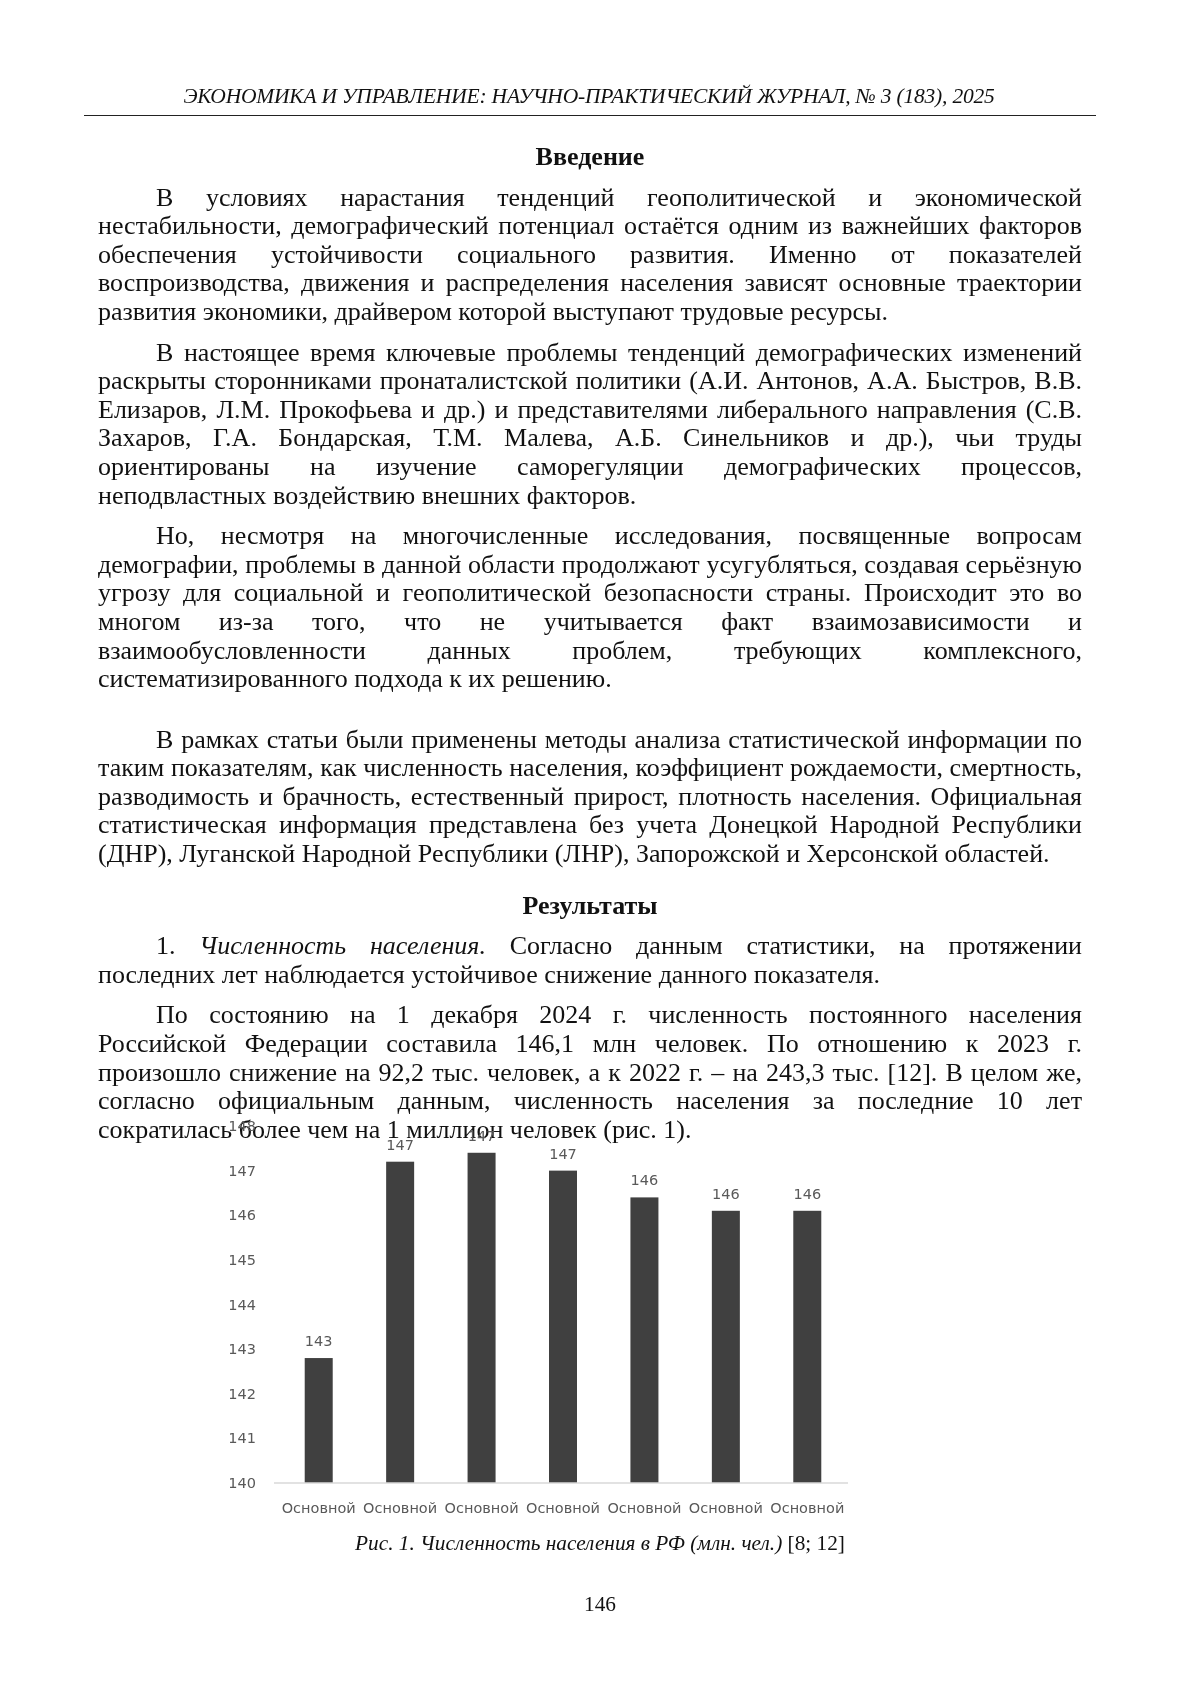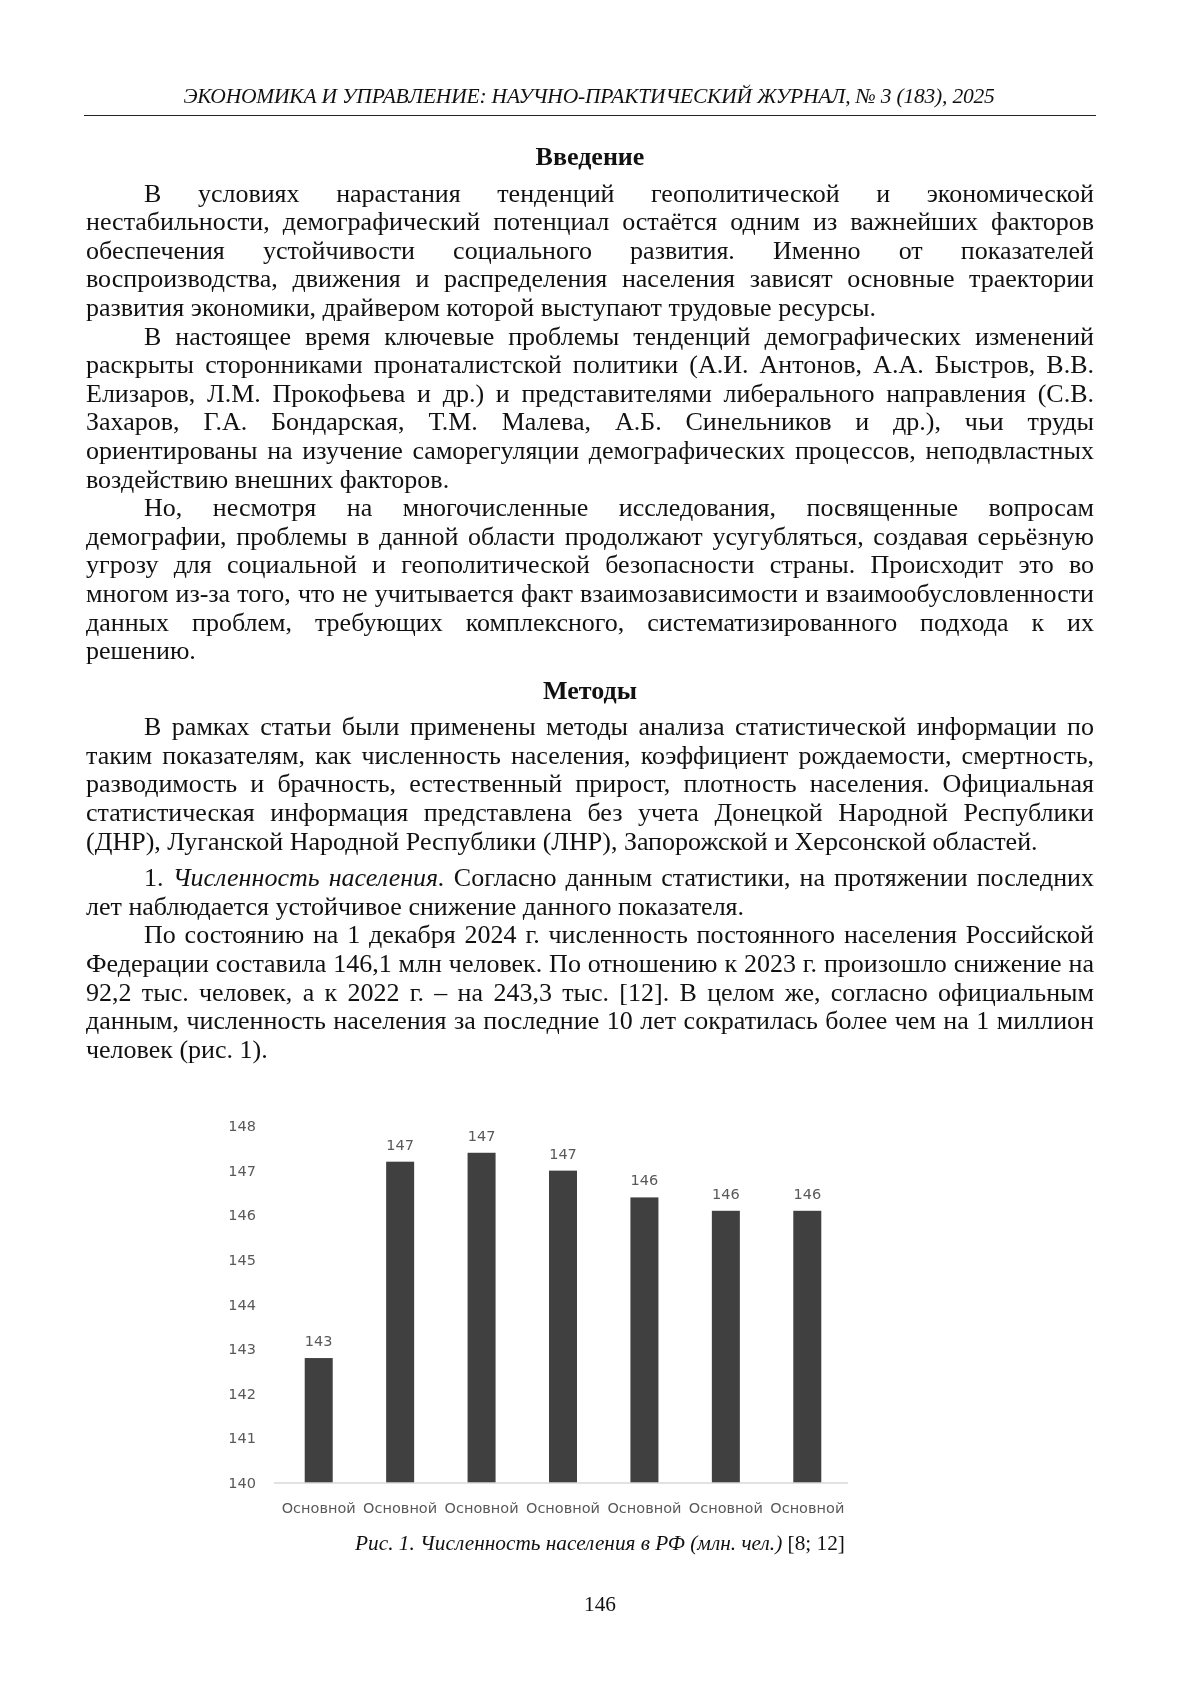--- a/index.html
+++ b/index.html
@@ -1,21 +1,21 @@
 <!DOCTYPE html>
 <html><head>
 <meta charset="utf-8">
 <style>
   html, body { margin: 0; padding: 0; background: #ffffff; }
   body { width: 1200px; height: 1698px; position: relative; font-family: "Liberation Serif", serif; color: #111; }
   .header { position: absolute; left: 84px; top: 84px; width: 1010px; text-align: center; font-style: italic; font-size: 21.5px; letter-spacing: -0.2px; }
   .header-rule { position: absolute; left: 84px; top: 115px; width: 1012px; height: 0; border-top: 1.6px solid #222; }
   .content { position: absolute; left: 86px; top: 140px; width: 1008px; font-size: 26px; line-height: 28.6px; }
   .h { text-align: center; font-weight: bold; margin: 3px 0 8px 0; }
-  .p { text-align: justify; text-indent: 58px; margin: 0; hyphens: manual; }
+  .p { text-align: justify; text-indent: 58px; margin: 12px; hyphens: manual; }
   .sec-gap { height: 8px; }
   .figure { position: absolute; left: 230px; top: 1110px; width: 720px; height: 420px; }
   .figure svg { display: block; }
   .caption { position: absolute; left: 0; width: 1200px; top: 1531px; text-align: center; font-size: 21.3px; }
   .caption .it { font-style: italic; }
   .page-num { position: absolute; left: 0; width: 1200px; top: 1592px; text-align: center; font-size: 21.3px; }
   .tick, .dlabel, .cat { font-family: "DejaVu Sans", sans-serif; fill: #595959; }
   .tick { font-size: 14.5px; }
   .dlabel { font-size: 14.5px; }
   .cat { font-size: 14.5px; }
@@ -25,23 +25,23 @@
 
 <div class="header">ЭКОНОМИКА И УПРАВЛЕНИЕ: НАУЧНО-ПРАКТИЧЕСКИЙ ЖУРНАЛ, № 3 (183), 2025</div>
 <div class="header-rule"></div>
 
 <div class="content">
   <div class="h">Введение</div>
   <p class="p">В условиях нарастания тенденций геополитической и экономической нестабильности, де­мографический потенциал остаётся одним из важнейших факторов обеспечения устойчивости социального развития. Именно от показателей воспроизводства, движения и распределения населения зависят основные траектории развития экономики, драйвером которой выступают трудовые ресурсы.</p>
   <p class="p">В настоящее время ключевые проблемы тенденций демографических изменений раскры­ты сторонниками пронаталистской политики (А.И. Антонов, А.А. Быстров, В.В. Елизаров, Л.М. Прокофьева и др.) и представителями либерального направления (С.В. Захаров, Г.А. Бон­дарская, Т.М. Малева, А.Б. Синельников и др.), чьи труды ориентированы на изучение саморе­гуляции демографических процессов, неподвластных воздействию внешних факторов.</p>
   <p class="p">Но, несмотря на многочисленные исследования, посвященные вопросам демографии, про­блемы в данной области продолжают усугубляться, создавая серьёзную угрозу для социальной и геополитической безопасности страны. Происходит это во многом из-за того, что не учитыва­ется факт взаимозависимости и взаимообусловленности данных проблем, требующих ком­плексного, систематизированного подхода к их решению.</p>
   <div class="sec-gap"></div>
-  <div class="h">Методы</div>
   <p class="p">В рамках статьи были применены методы анализа статистической информации по таким показателям, как численность населения, коэффициент рождаемости, смертность, разводимость и брачность, естественный прирост, плотность населения. Официальная статистическая инфор­мация представлена без учета Донецкой Народной Республики (ДНР), Луганской Народной Республики (ЛНР), Запорожской и Херсонской областей.</p>
   <div class="sec-gap"></div>
+  <div class="h">Результаты</div>
   <p class="p"><span>1. </span><i>Численность населения.</i><span> Согласно данным статистики, на протяжении последних лет наблюдается устойчивое снижение данного показателя.</span></p>
   <p class="p">По состоянию на 1 декабря 2024 г. численность постоянного населения Российской Феде­рации составила 146,1 млн человек. По отношению к 2023 г. произошло снижение на 92,2 тыс. человек, а к 2022 г. – на 243,3 тыс. [12]. В целом же, согласно официальным данным, числен­ность населения за последние 10 лет сократилась более чем на 1 миллион человек (рис. 1).</p>
 </div>
 
 <div class="figure">
   <svg id="chart-svg" width="720" height="420" viewBox="0 0 720 420">
     <g id="yticks">
         <text x="26" y="378" text-anchor="end" class="tick">140</text>
         <text x="26" y="333.375" text-anchor="end" class="tick">141</text>
         <text x="26" y="288.75" text-anchor="end" class="tick">142</text>

